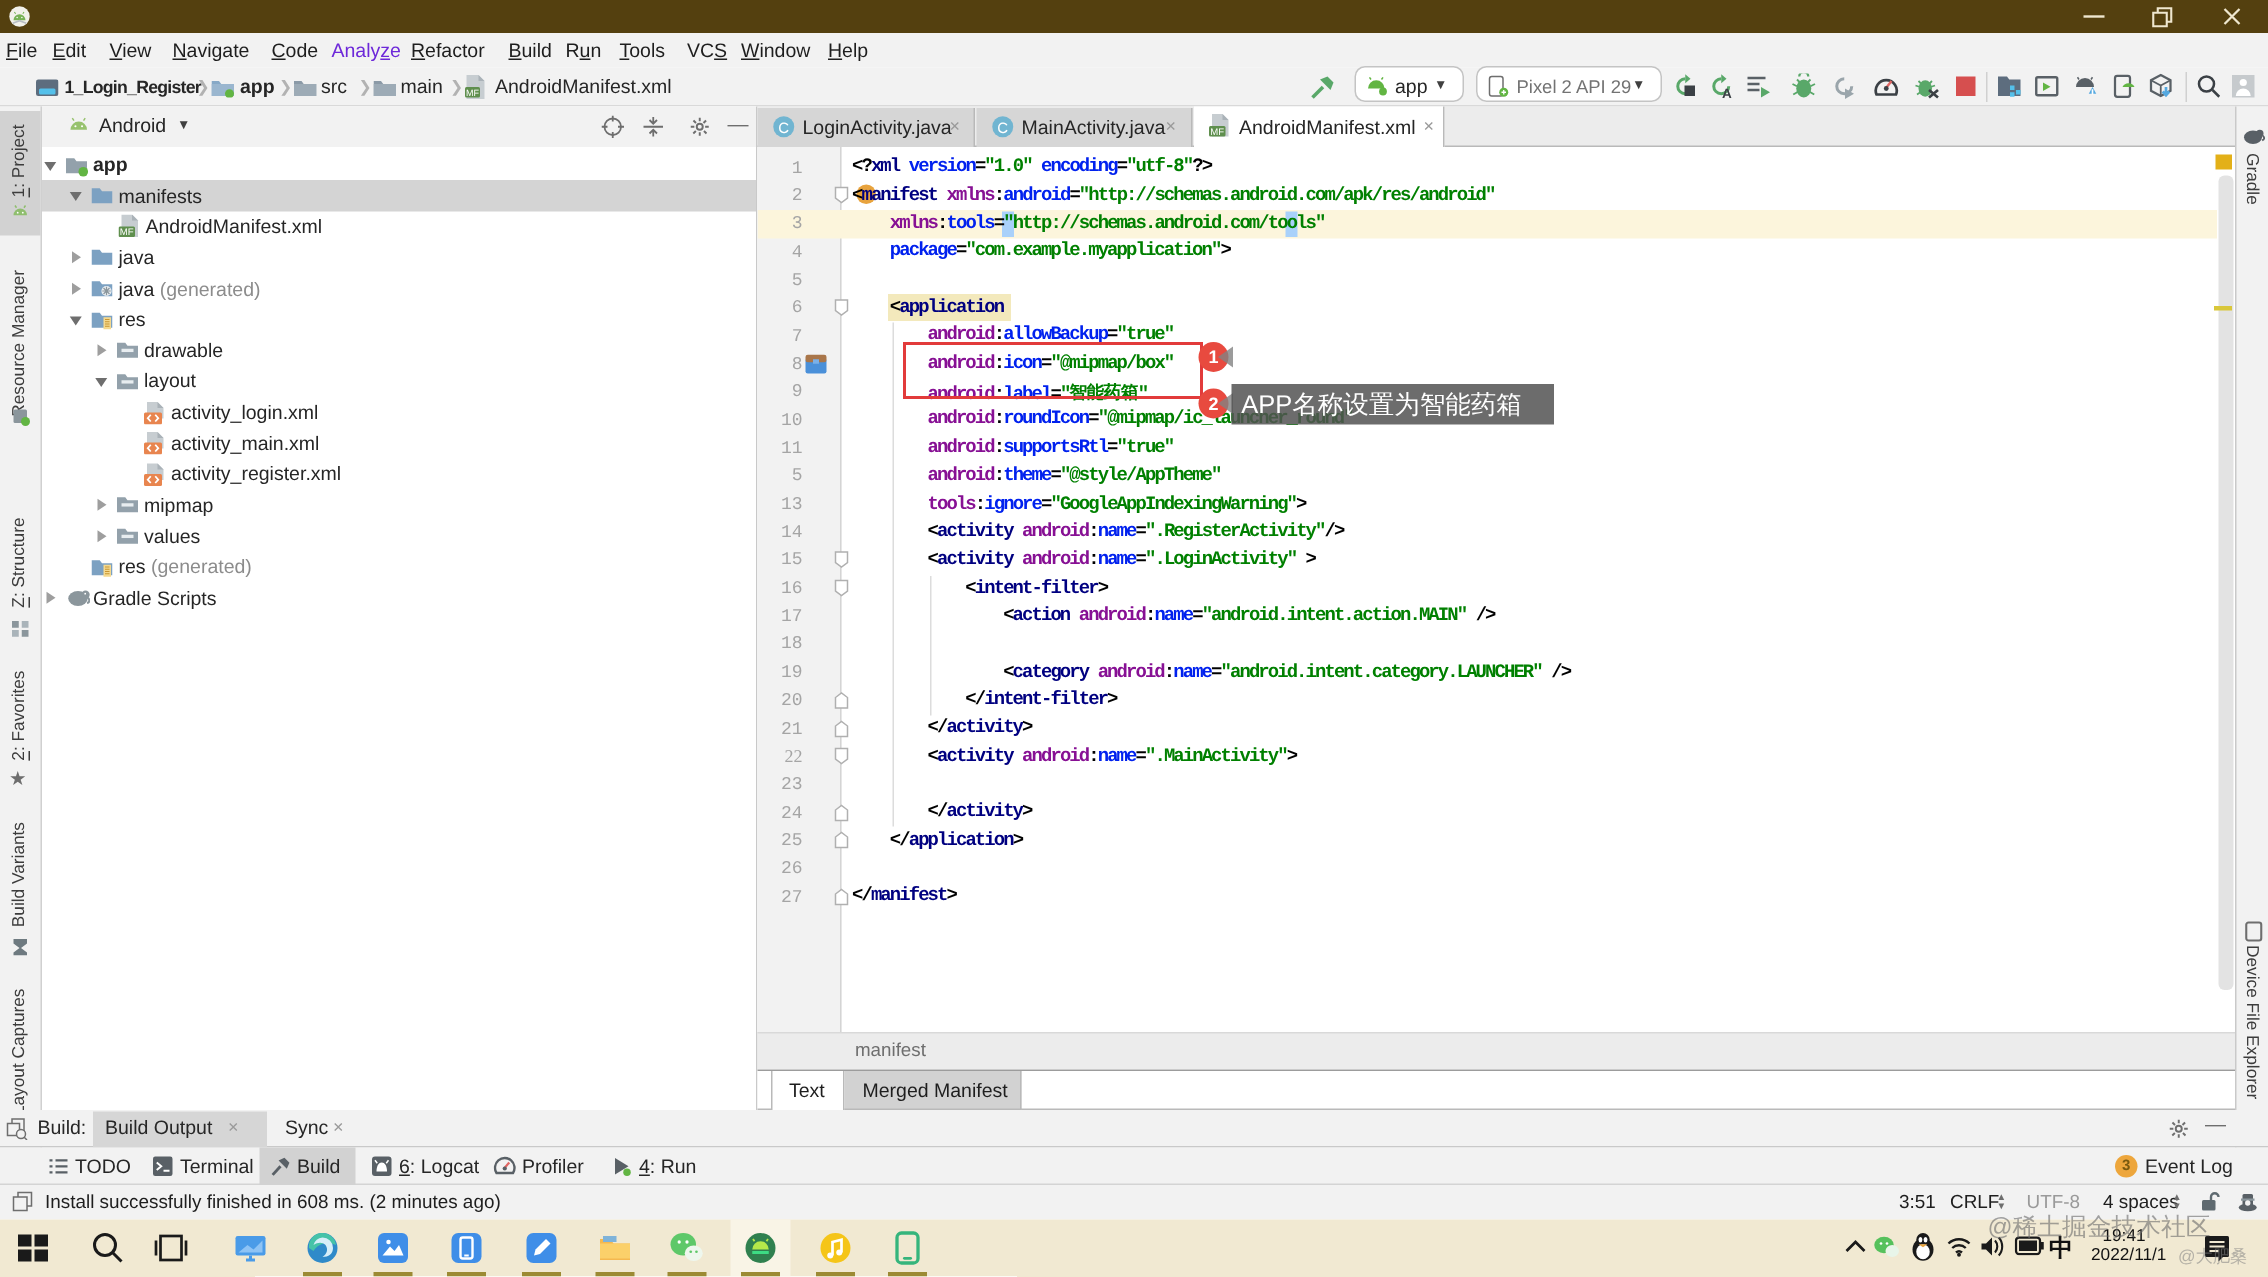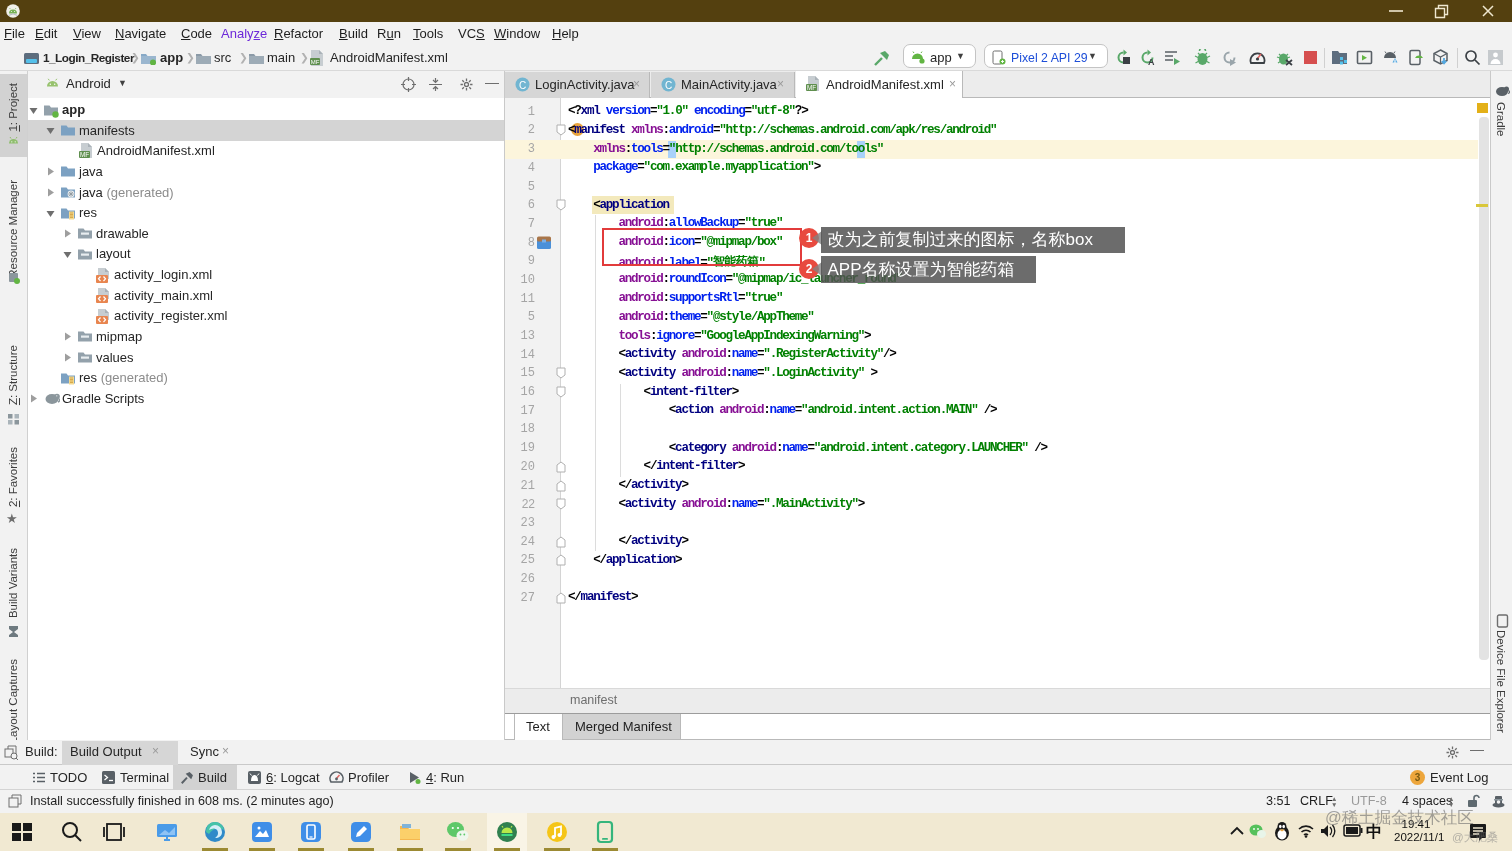--- a/index.html
+++ b/index.html
@@ -89,21 +89,21 @@
       <circle cx="12" cy="11" r="2.6" fill="#62b543"></circle>
     </svg>
 <div class="abs lbl" style="left:930px;top:5px">app</div>
 <div class="abs" style="left:956px;top:6px;font-size:9px;color:#404040">▼</div>
 <div class="abs" style="left:984px;top:-1px;width:124px;height:24px;background:#fff;border:1px solid #c4c4c4;border-radius:7px"></div>
 <svg class="abs" style="left:991px;top:5px" width="15" height="15">
       <rect x="2" y="1" width="9" height="13" rx="1.5" stroke="#6e6e6e" fill="none"></rect>
       <circle cx="11.5" cy="11.5" r="3" fill="#62b543"></circle>
       <path d="M11.5 10v3M10 11.5h3" stroke="#fff" stroke-width=".9"></path>
     </svg>
-<div class="abs" style="left:1011px;top:6px;font-size:12.3px;color:#1d4ed8">Pixel 2 API 29</div>
+<div class="abs" style="left:1011px;top:6px;font-size:12.3px;color:#737373">Pixel 2 API 29</div>
 <div class="abs" style="left:1088px;top:6px;font-size:9px;color:#404040">▼</div>
 <svg class="abs" style="left:1115px;top:4px" width="17" height="17" viewBox="0 0 17 17">
       <path d="M13.5 8.5A5 5 0 1 1 8.5 3.5" stroke="#59a869" stroke-width="2" fill="none"></path>
       <path d="M8.5 0.5 12 3.5 8.5 6.5z" fill="#59a869"></path>
       <rect x="8" y="8" width="7" height="7" fill="#3b4045"></rect>
     </svg>
     <svg class="abs" style="left:1139px;top:4px" width="17" height="17" viewBox="0 0 17 17">
       <path d="M13.5 8.5A5 5 0 1 1 8.5 3.5" stroke="#59a869" stroke-width="2" fill="none"></path>
       <path d="M8.5 0.5 12 3.5 8.5 6.5z" fill="#59a869"></path>
       <text x="9" y="16" font-size="9" font-weight="bold" fill="#3b4045" font-family="Liberation Sans">A</text>
@@ -397,21 +397,21 @@
       <div class="abs" style="left:0;top:212.3px;width:30px;text-align:right;font-size:12px;color:#a5a5a5;font-family:'Liberation Mono',monospace">5</div>
       <div class="abs" style="left:0;top:231.0px;width:30px;text-align:right;font-size:12px;color:#a5a5a5;font-family:'Liberation Mono',monospace">13</div>
       <div class="abs" style="left:0;top:249.7px;width:30px;text-align:right;font-size:12px;color:#a5a5a5;font-family:'Liberation Mono',monospace">14</div>
       <div class="abs" style="left:0;top:268.4px;width:30px;text-align:right;font-size:12px;color:#a5a5a5;font-family:'Liberation Mono',monospace">15</div>
       <div class="abs" style="left:0;top:287.1px;width:30px;text-align:right;font-size:12px;color:#a5a5a5;font-family:'Liberation Mono',monospace">16</div>
       <div class="abs" style="left:0;top:305.7px;width:30px;text-align:right;font-size:12px;color:#a5a5a5;font-family:'Liberation Mono',monospace">17</div>
       <div class="abs" style="left:0;top:324.4px;width:30px;text-align:right;font-size:12px;color:#a5a5a5;font-family:'Liberation Mono',monospace">18</div>
       <div class="abs" style="left:0;top:343.1px;width:30px;text-align:right;font-size:12px;color:#a5a5a5;font-family:'Liberation Mono',monospace">19</div>
       <div class="abs" style="left:0;top:361.8px;width:30px;text-align:right;font-size:12px;color:#a5a5a5;font-family:'Liberation Mono',monospace">20</div>
       <div class="abs" style="left:0;top:380.5px;width:30px;text-align:right;font-size:12px;color:#a5a5a5;font-family:'Liberation Mono',monospace">21</div>
-      <div class="abs" style="left:0;top:399.2px;width:30px;text-align:right;font-size:12px;color:#a5a5a5;font-family:Liberation Sans, sans-serif">22</div>
+      <div class="abs" style="left:0;top:399.2px;width:30px;text-align:right;font-size:12px;color:#a5a5a5;font-family:Liberation Serif, serif">22</div>
       <div class="abs" style="left:0;top:417.9px;width:30px;text-align:right;font-size:12px;color:#a5a5a5;font-family:'Liberation Mono',monospace">23</div>
       <div class="abs" style="left:0;top:436.6px;width:30px;text-align:right;font-size:12px;color:#a5a5a5;font-family:'Liberation Mono',monospace">24</div>
       <div class="abs" style="left:0;top:455.3px;width:30px;text-align:right;font-size:12px;color:#a5a5a5;font-family:'Liberation Mono',monospace">25</div>
       <div class="abs" style="left:0;top:474.0px;width:30px;text-align:right;font-size:12px;color:#a5a5a5;font-family:'Liberation Mono',monospace">26</div>
       <div class="abs" style="left:0;top:492.6px;width:30px;text-align:right;font-size:12px;color:#a5a5a5;font-family:'Liberation Mono',monospace">27</div>
     </div>
     <svg class="abs" style="left:51px;top:26.4px" width="10" height="12">
       <path d="M1 1 9 1 9 8 5 11 1 8 z" fill="#fff" stroke="#b0b0b0"></path>
     </svg>
     <svg class="abs" style="left:51px;top:101.2px" width="10" height="12">
@@ -468,21 +468,20 @@
     <div class="abs mono" style="left:63px;top:380.0px;height:18.69px"><span class="k">&nbsp;&nbsp;&nbsp;&nbsp;&nbsp;&nbsp;&nbsp;&nbsp;</span><span class="k">&lt;/</span><span class="t">activity</span><span class="k">&gt;</span></div>
     <div class="abs mono" style="left:63px;top:398.7px;height:18.69px"><span class="k">&nbsp;&nbsp;&nbsp;&nbsp;&nbsp;&nbsp;&nbsp;&nbsp;</span><span class="k">&lt;</span><span class="t">activity</span> <span class="p">android</span><span class="k">:</span><span class="a">name</span><span class="k">=</span><span class="v">".MainActivity"</span><span class="k">&gt;</span></div>
     <div class="abs mono" style="left:63px;top:436.1px;height:18.69px"><span class="k">&nbsp;&nbsp;&nbsp;&nbsp;&nbsp;&nbsp;&nbsp;&nbsp;</span><span class="k">&lt;/</span><span class="t">activity</span><span class="k">&gt;</span></div>
     <div class="abs mono" style="left:63px;top:454.8px;height:18.69px"><span class="k">&nbsp;&nbsp;&nbsp;&nbsp;</span><span class="k">&lt;/</span><span class="t">application</span><span class="k">&gt;</span></div>
     <div class="abs mono" style="left:63px;top:492.1px;height:18.69px"><span class="k">&lt;/</span><span class="t">manifest</span><span class="k">&gt;</span></div>
     <div class="abs" style="left:97px;top:130px;width:200px;height:38px;border:2.5px solid #e23b3b"></div>
     <div class="abs" style="left:294px;top:130px;width:20px;height:20px;border-radius:50%;background:#e84a3f;color:#fff;font-size:12px;font-weight:bold;text-align:center;line-height:20px">1</div>
 <div class="abs" style="left:294px;top:161px;width:20px;height:20px;border-radius:50%;background:#e84a3f;color:#fff;font-size:12px;font-weight:bold;text-align:center;line-height:20px">2</div>
 <div class="abs" style="left:307px;top:133px;width:0;height:0;border-top:7px solid transparent;border-bottom:7px solid transparent;border-right:10px solid rgba(130,130,130,.8)"></div>
 <div class="abs" style="left:307px;top:164px;width:0;height:0;border-top:7px solid transparent;border-bottom:7px solid transparent;border-right:10px solid rgba(130,130,130,.8)"></div>
-<div class="abs" style="left:315.5px;top:128.5px;width:304px;height:26px;background:rgba(82,82,82,.85);color:#fff;font-size:17px;line-height:26px;padding-left:7px;white-space:nowrap">改为之前复制过来的图标，名称box</div>
 <div class="abs" style="left:315.5px;top:157.5px;width:215px;height:27px;background:rgba(82,82,82,.85);color:#fff;font-size:17px;line-height:27px;padding-left:7px;white-space:nowrap">APP名称设置为智能药箱</div>
 <div class="abs" style="left:974px;top:19px;width:10px;height:543px;background:#e3e3e3;border-radius:4px"></div>
     <div class="abs" style="left:972px;top:5px;width:11px;height:10px;background:#e3b018"></div>
     <div class="abs" style="left:971px;top:106px;width:12px;height:2.5px;background:#d9c73a"></div>
   </div>
 <div class="abs" style="left:1490px;top:71px;width:22px;height:720px;background:#f2f2f2;border-left:1px solid #c9c9c9">
 <svg class="abs" style="left:4px;top:14px" width="15" height="12">
       <ellipse cx="7" cy="6.5" rx="6" ry="4.5" fill="#596066"></ellipse>
       <circle cx="11.5" cy="4" r="2.5" fill="#596066"></circle>
       <path d="M13.5 5.5c1.3 1 1.3 2.6-.4 3" stroke="#596066" stroke-width="1.2" fill="none"></path>

